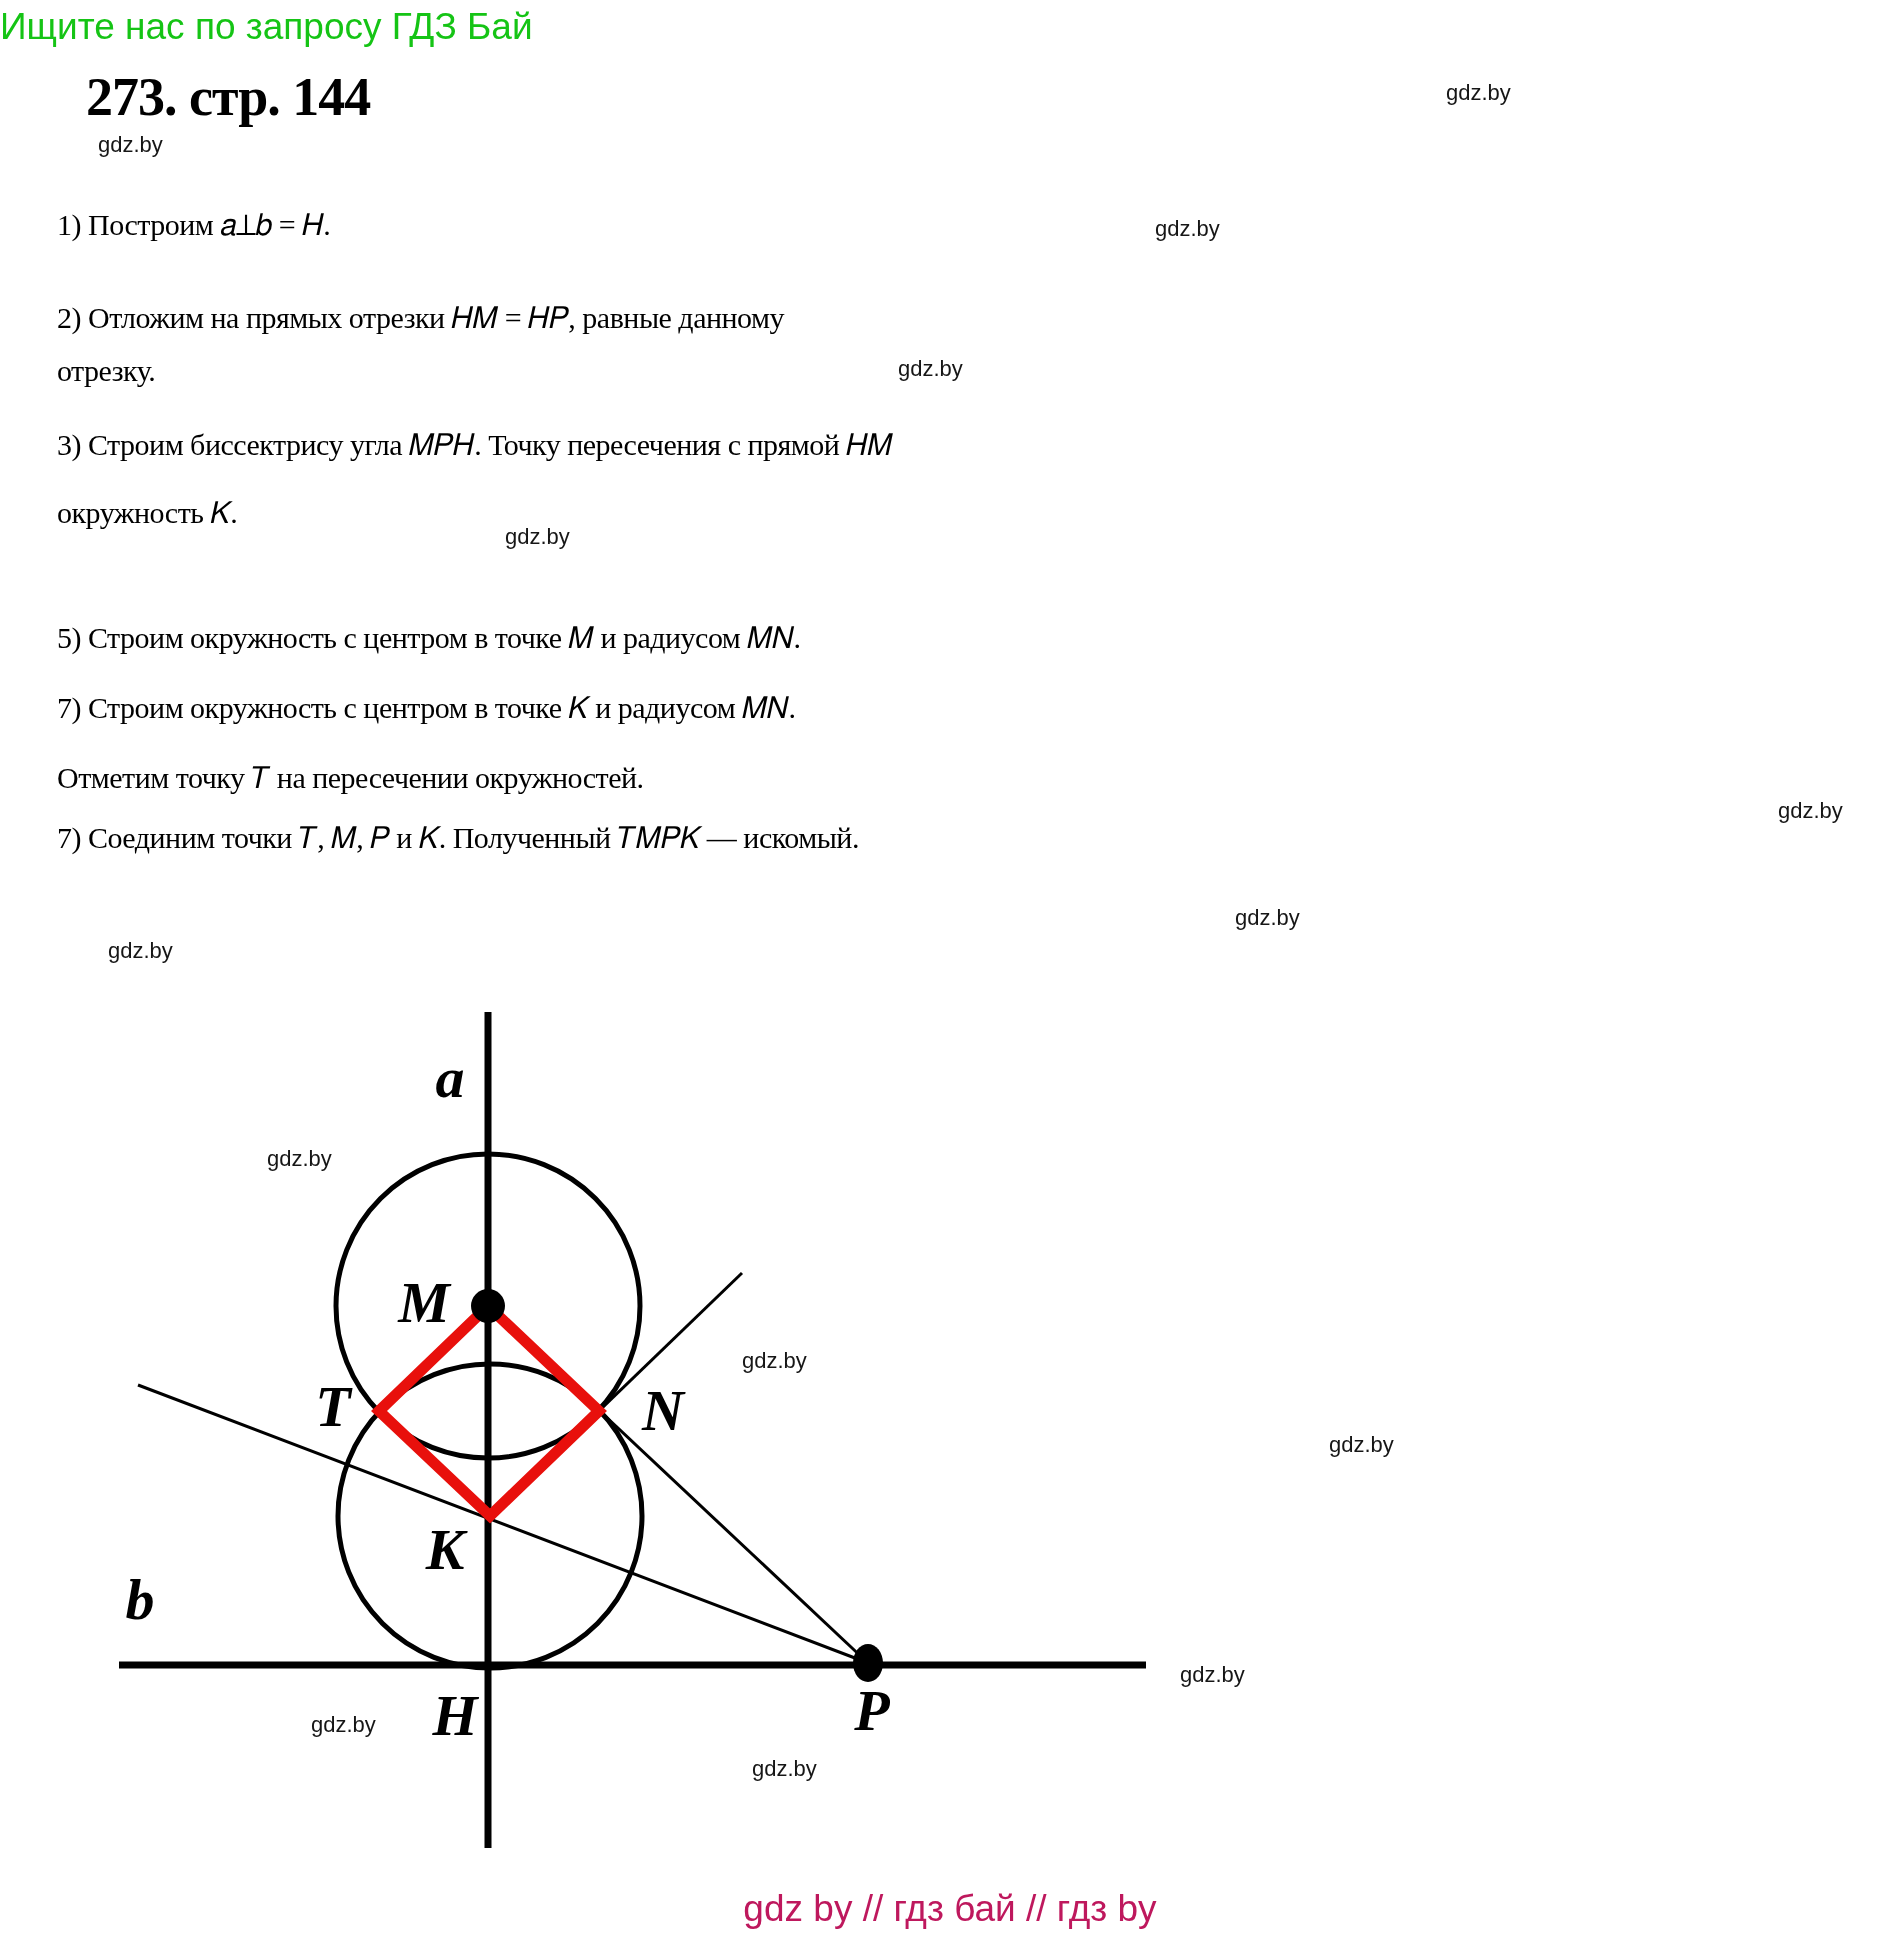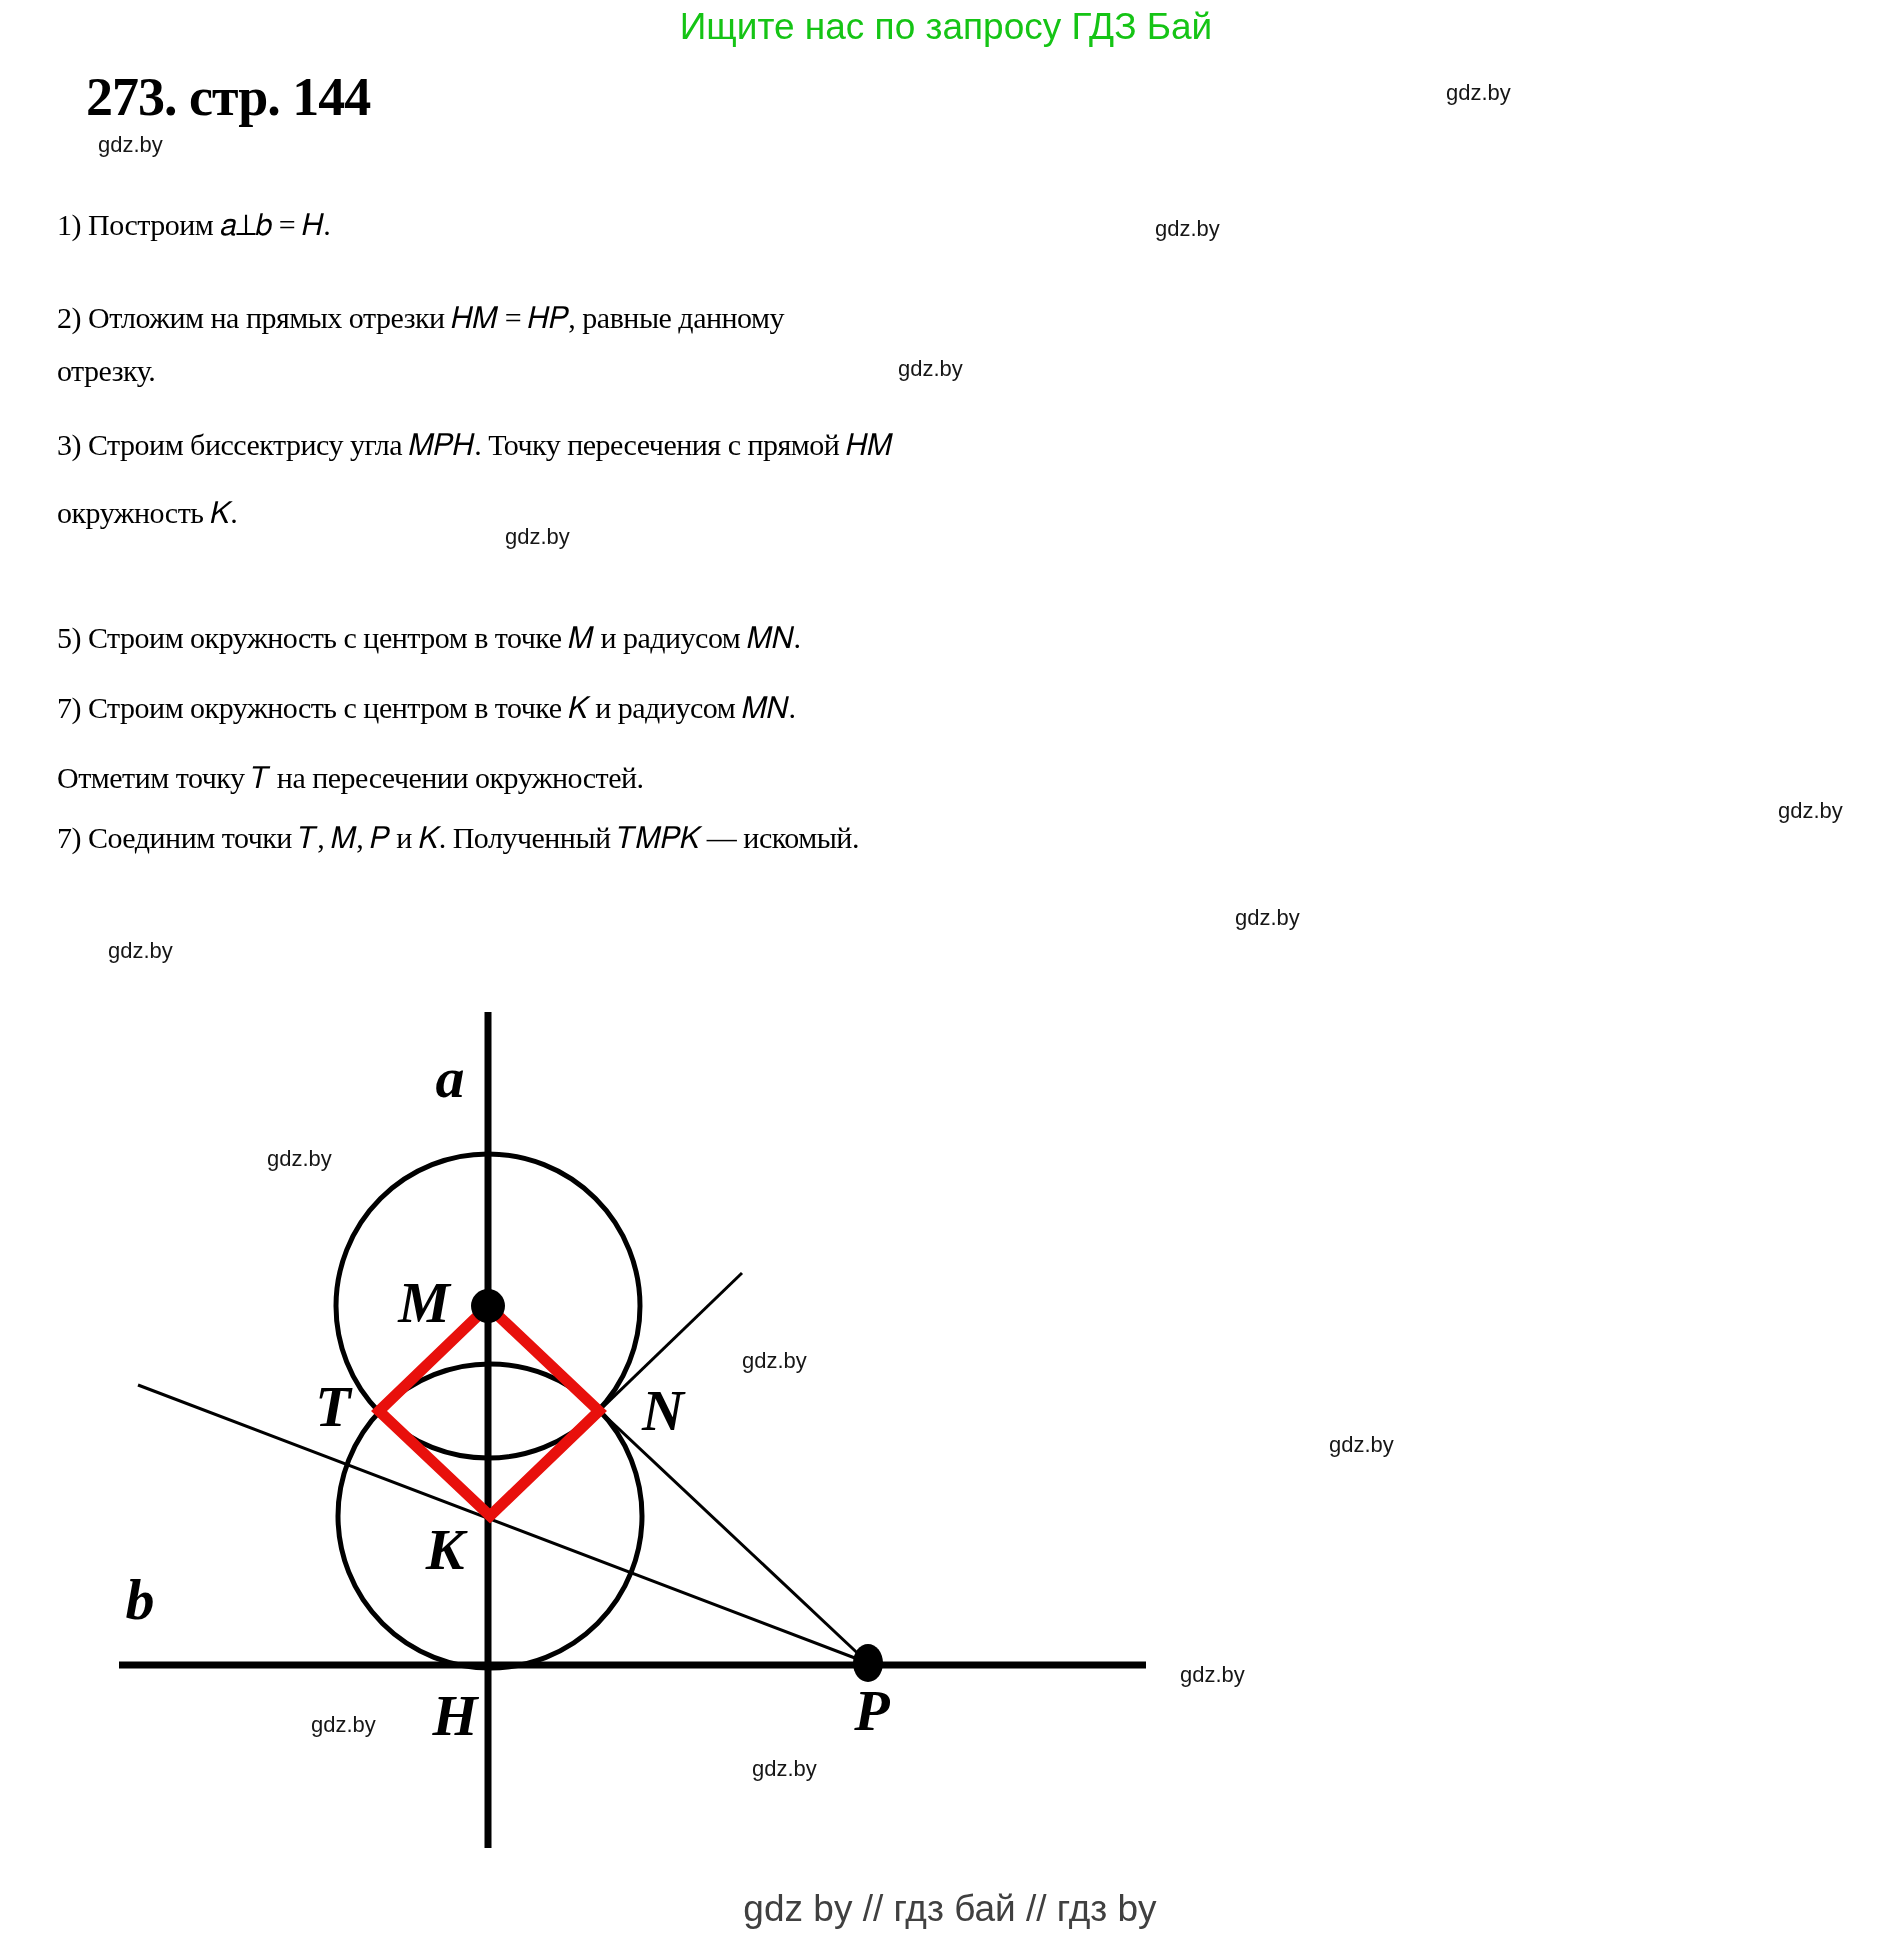--- a/index.html
+++ b/index.html
@@ -1,27 +1,27 @@
 <!DOCTYPE html>
 <html><head>
 <meta charset="utf-8">
 <style>
   html,body{margin:0;padding:0;background:#fff;}
   .page{position:relative;width:1892px;height:1936px;background:#ffffff;
         font-family:"Liberation Serif",serif;overflow:hidden;color:#000;}
-  .promo{position:absolute;top:6px;left:0;width:100%;text-align:center;
+  .promo{position:absolute;top:6px;left:0;width:100%;
          font-family:"Liberation Sans",sans-serif;font-size:37px;color:#15c415;}
   .title{position:absolute;left:58px;top:66px;font-size:54px;font-weight:bold;
          letter-spacing:-1px;white-space:nowrap;margin-left:28px;}
   .step{position:absolute;left:57px;font-size:30px;letter-spacing:-0.5px;
         white-space:nowrap;}
   .wm{position:absolute;font-family:"Liberation Sans",sans-serif;font-size:22px;
       color:#161616;white-space:nowrap;}
   .footer{position:absolute;top:1888px;left:950px;transform:translateX(-50%);
-          font-family:"Liberation Sans",sans-serif;font-size:37px;color:#404040;
+          font-family:"Liberation Sans",sans-serif;font-size:37px;color:#be185d;
           white-space:nowrap;}
   svg.diagram{position:absolute;left:0;top:0;}
   svg .lbl{font-family:"Liberation Serif",serif;font-style:italic;font-weight:bold;
            font-size:58px;fill:#000;text-anchor:middle;}
 </style>
 </head>
 <body>
 
 <div class="page">
 

